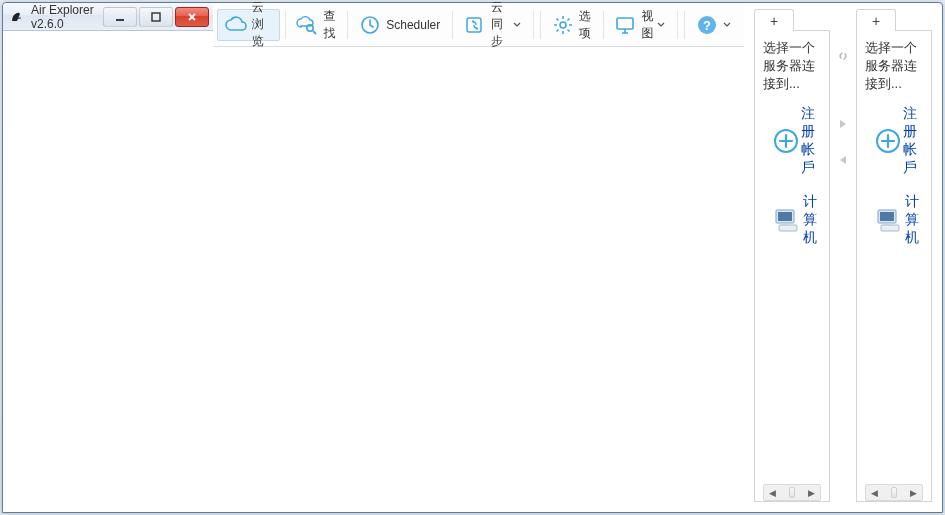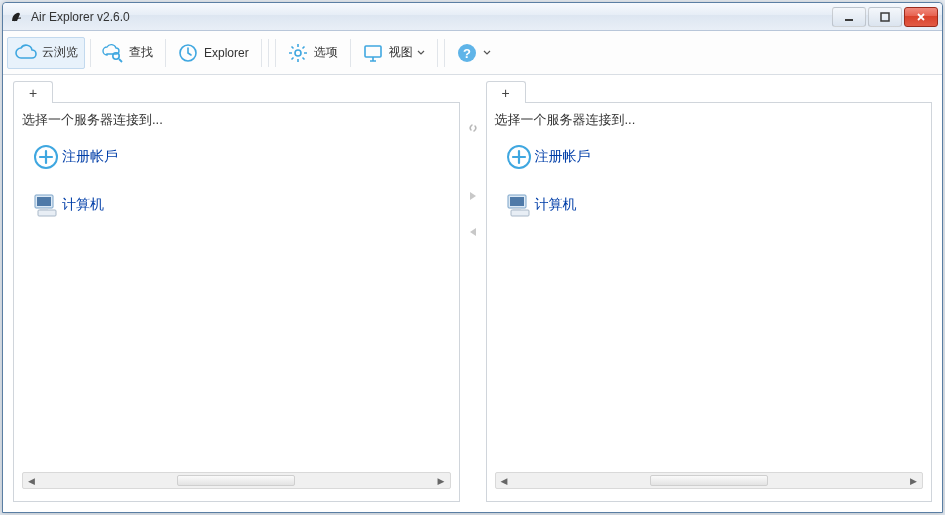--- a/index.html
+++ b/index.html
@@ -11,21 +11,21 @@
     height: 515px;
     overflow: hidden;
     padding: 2px;
   }
   .window {
     width: 100%; height: 100%;
     background: #fff;
     border: 1px solid #5a7ea3;
     border-radius: 4px 4px 0 0;
     display: flex;
-    flex-direction: column;
+    flex-direction: row;
     box-shadow: 0 0 6px rgba(0,0,0,0.2);
   }
   .titlebar {
     height: 28px;
     background: linear-gradient(to bottom, #f6f9fd 0%, #e6edf6 45%, #dde6f1 46%, #e9eff7 100%);
     border-bottom: 1px solid #b8c6d9;
     display: flex;
     align-items: center;
     padding: 0 4px 0 6px;
     border-radius: 4px 4px 0 0;
@@ -116,21 +116,21 @@
     position: relative; z-index: 2;
   }
   .tab-filler {
     flex:1; height: 1px;
   }
   .pane-body {
     flex: 1;
     border: 1px solid #d0d5db;
     background: #fff;
     margin-top: -1px;
-    padding: 6px 8px 12px 8px;
+    padding: 6px 8px 0 8px;
     display: flex;
     flex-direction: column;
     min-height: 0;
   }
   .prompt {
     color: #333;
     font-size: 13px;
     padding: 2px 0 6px 0;
   }
   .entry-list {
@@ -242,23 +242,38 @@
         <span class="tool-label">查找</span>
       </div>
       <div class="tool-sep"></div>
       <div class="tool-item">
         <span class="tool-icon">
           <svg width="24" height="24" viewBox="0 0 24 24">
             <circle cx="12" cy="12" r="8" fill="none" stroke="#3fa7e0" stroke-width="1.6"></circle>
             <path d="M12 7v5l3 2" stroke="#3fa7e0" stroke-width="1.6" fill="none" stroke-linecap="round"></path>
           </svg>
         </span>
-        <span class="tool-label">Explorer</span>
-      </div>
-      <div class="tool-sep"></div>
+        <span class="tool-label">Scheduler</span>
+      </div>
+      <div class="tool-sep"></div>
+      <div class="tool-item">
+        <span class="tool-icon">
+          <svg width="24" height="24" viewBox="0 0 24 24">
+            <rect x="4" y="5" width="14" height="14" rx="2" fill="none" stroke="#3fa7e0" stroke-width="1.5"></rect>
+            <path d="M10 9a3 3 0 013 3M14 15a3 3 0 01-3-3" stroke="#3fa7e0" stroke-width="1.4" fill="none"></path>
+            <path d="M9 9l1-1 1 1M15 15l-1 1-1-1" stroke="#3fa7e0" stroke-width="1.4" fill="none"></path>
+          </svg>
+        </span>
+        <span class="tool-label">云同步</span>
+        <span class="drop-arrow">
+          <svg width="8" height="8" viewBox="0 0 8 8">
+            <path d="M1 2l3 3 3-3" stroke="#555" stroke-width="1.2" fill="none"></path>
+          </svg>
+        </span>
+      </div>
       <div class="tool-sep"></div>
       <div class="tool-sep"></div>
       <div class="tool-item">
         <span class="tool-icon">
           <svg width="24" height="24" viewBox="0 0 24 24">
             <circle cx="12" cy="12" r="3" fill="none" stroke="#3fa7e0" stroke-width="1.6"></circle>
             <path d="M12 3v3M12 18v3M3 12h3M18 12h3M5.5 5.5l2 2M16.5 16.5l2 2M18.5 5.5l-2 2M7.5 16.5l-2 2" stroke="#3fa7e0" stroke-width="1.6"></path>
           </svg>
         </span>
         <span class="tool-label">选项</span>

